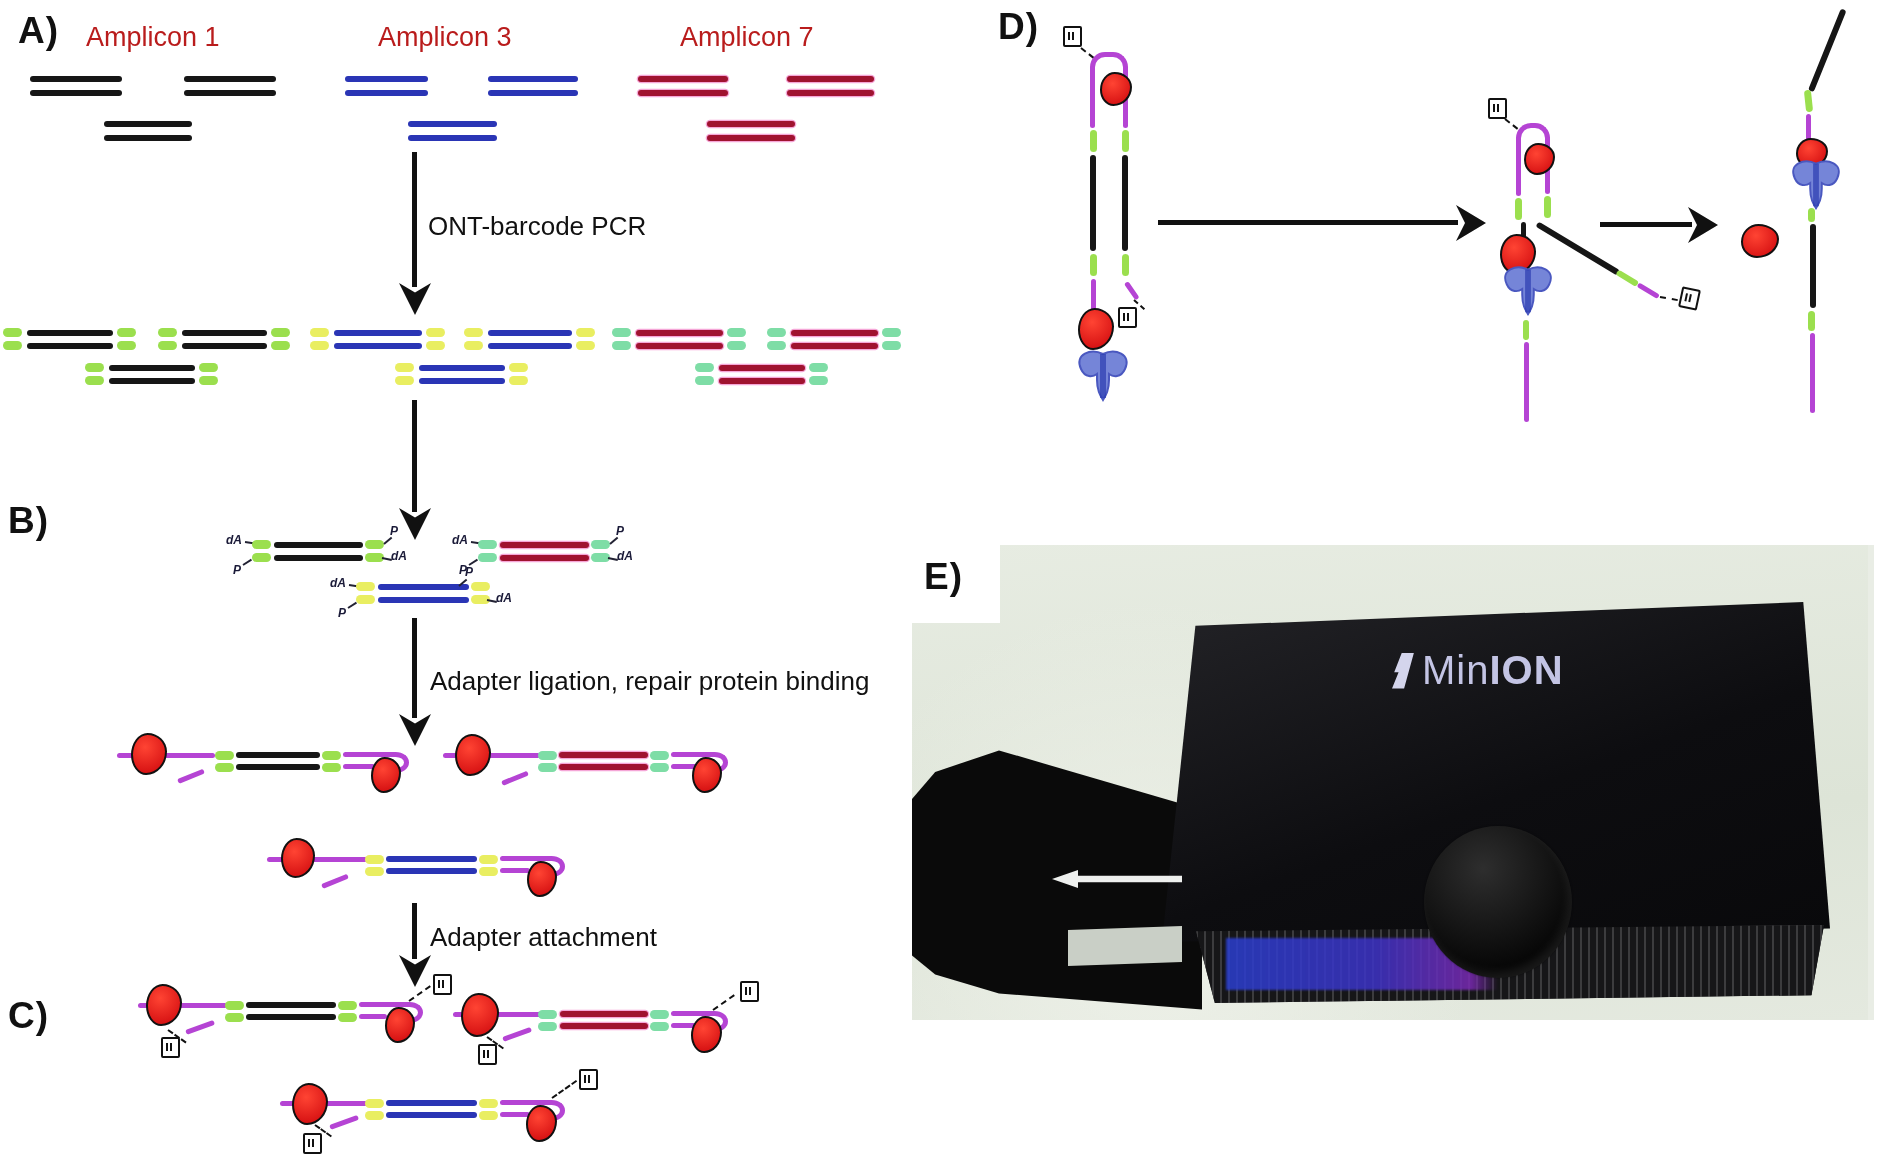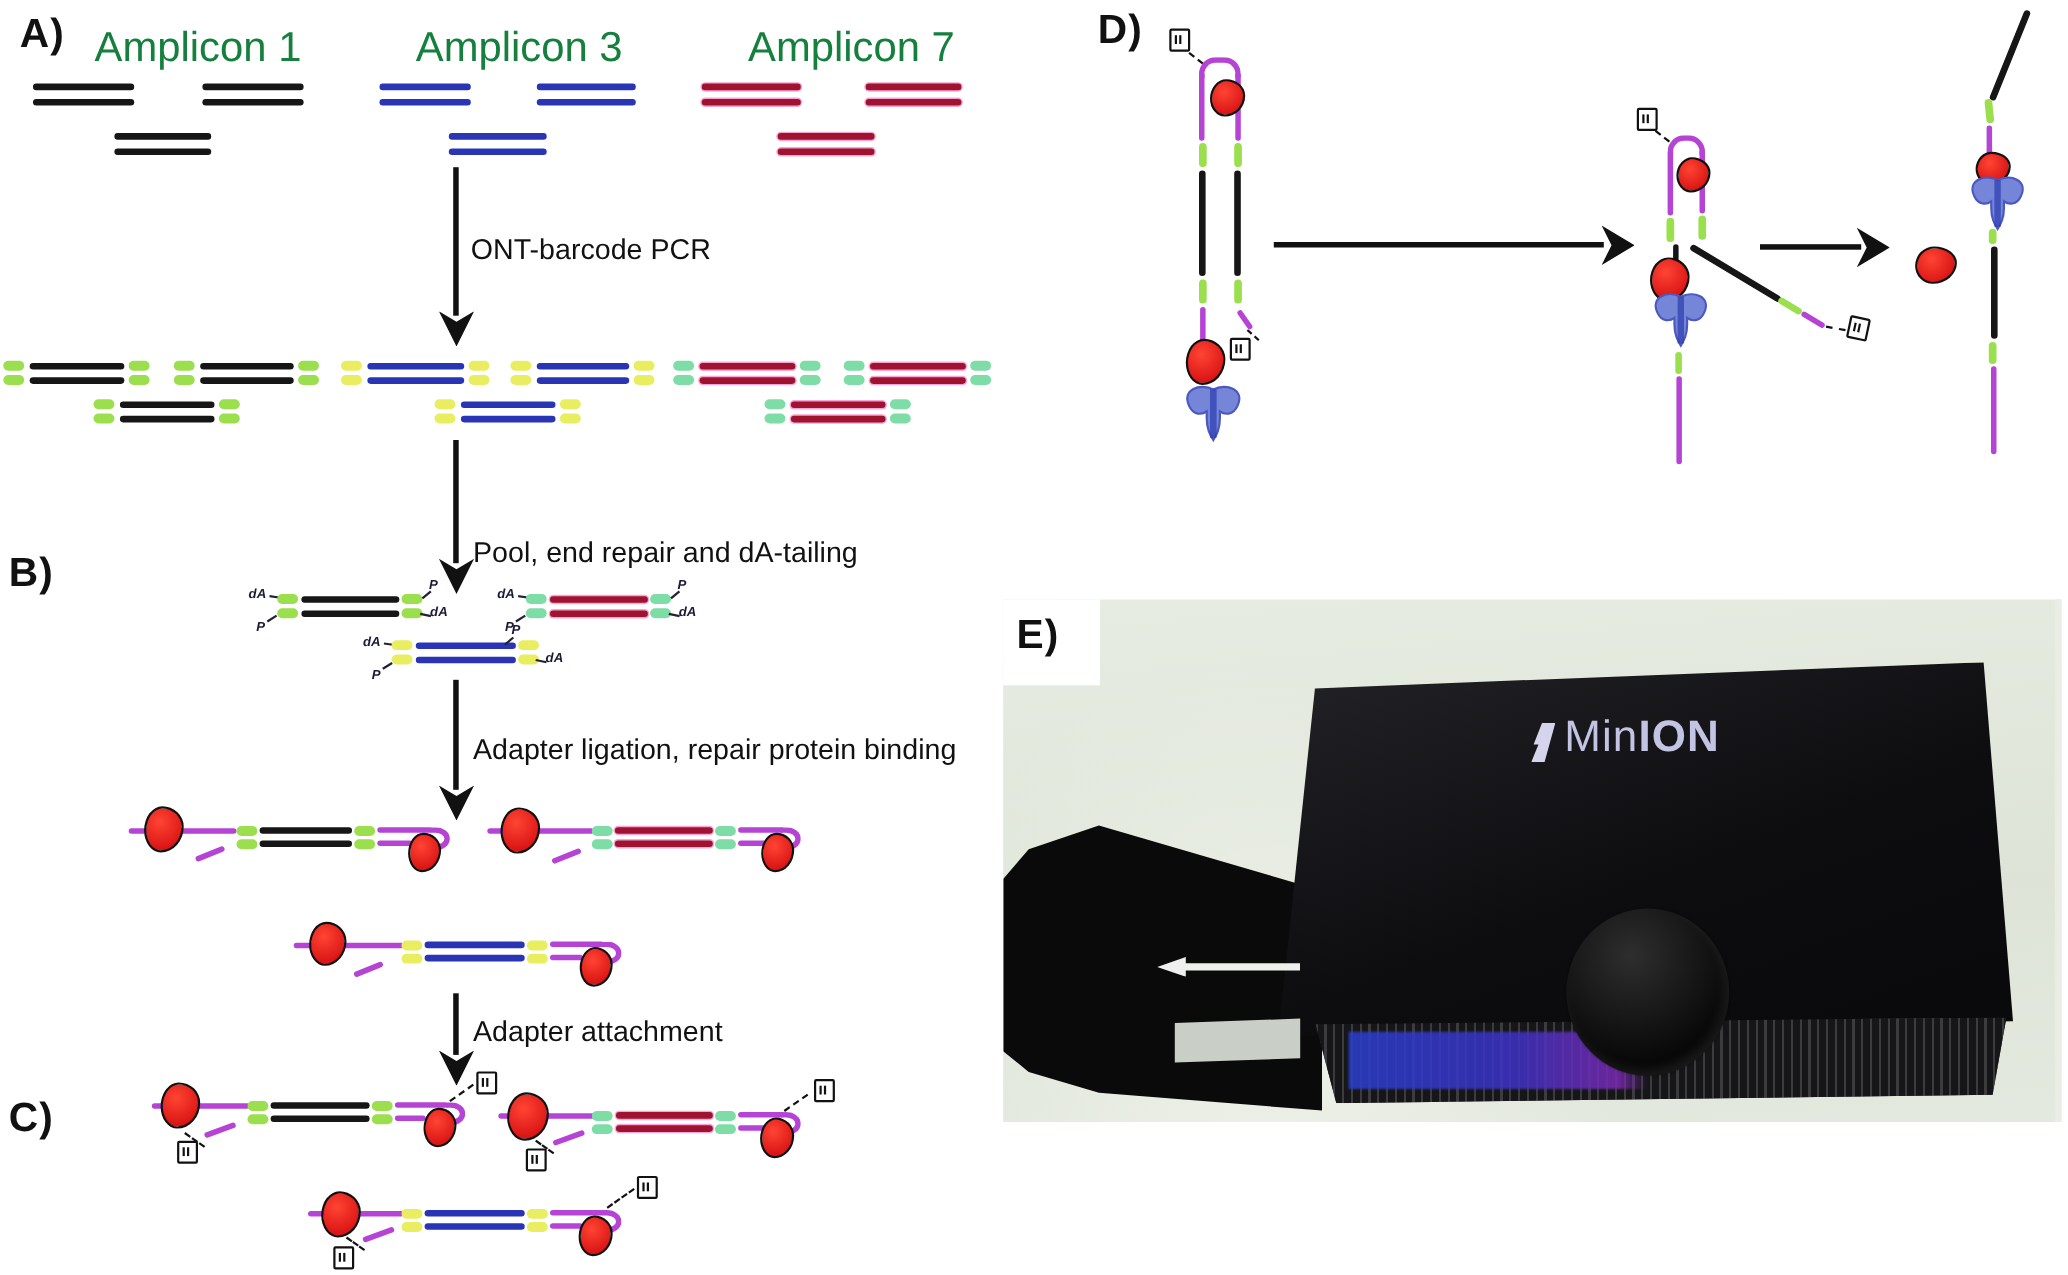--- a/index.html
+++ b/index.html
@@ -4,21 +4,21 @@
 <style>
   :root{
     --black:#161616; --blue:#2a35b5; --red:#a01330;
     --purple:#b544d4; --lime:#9bdf4e; --yellow:#e9ee61; --mint:#7edda6;
     --motor1:#ff4433; --motor2:#d91515; --pore:#7585d8;
   }
   html,body{margin:0;padding:0;background:#fff}
   #fig{position:relative;width:1880px;height:1159px;background:#fff;overflow:hidden;
        font-family:"Liberation Sans",sans-serif}
   .panel-label{position:absolute;font-weight:bold;font-size:37px;color:#111;letter-spacing:1px}
-  .amp-header{position:absolute;font-size:38px;color:#15803d}
+  .amp-header{position:absolute;font-size:27px;color:#b91c1c}
   .steplab{position:absolute;font-size:26px;color:#111;white-space:nowrap}
   .bar{position:absolute;height:6px;border-radius:3px}
   .black{background:var(--black)} .blue{background:var(--blue)}
   .redbar{background:var(--red);box-shadow:0 0 0 1.3px rgba(236,92,182,.55)}
   .cap{position:absolute;width:19px;height:9px;border-radius:5px}
   .lime{background:var(--lime)} .yel{background:var(--yellow)} .mint{background:var(--mint)}
   .pline{position:absolute;height:5px;border-radius:3px;background:var(--purple)}
   .pvline{position:absolute;width:5px;border-radius:3px;background:var(--purple)}
   .vbar{position:absolute;width:6px;border-radius:3px;background:var(--black)}
   .vcap{position:absolute;width:7px;border-radius:4px;background:var(--lime)}
@@ -58,21 +58,21 @@
       filter:blur(1px)}
   #cable{position:absolute;left:912px;top:745px;width:290px;height:270px;background:#0a0a0a;
       clip-path:polygon(0 20%,8% 10%,30% 2%,100% 24%,100% 98%,30% 92%,8% 85%,0 78%)}
   #cable-arrow{position:absolute;left:1052px;top:870px;width:130px;height:18px;background:#eef0ee;
       clip-path:polygon(0 50%,20% 0,20% 32%,100% 32%,100% 68%,20% 68%,20% 100%)}
   #cable-slot{position:absolute;left:1068px;top:928px;width:114px;height:36px;background:#c9cfc6;
       transform:skewY(-2deg)}
   #coin{position:absolute;left:1424px;top:826px;width:148px;height:152px;border-radius:50%;
       background:radial-gradient(circle at 40% 28%,#2e2e2e,#060606 72%);
       box-shadow:inset -4px -6px 10px rgba(255,255,255,.08),0 0 2px rgba(0,0,0,.5)}
-  #logo{position:absolute;left:1392px;top:648px;display:flex;align-items:flex-end;gap:8px}
+  #logo{position:absolute;left:1392px;top:648px;display:flex;align-items:center;gap:8px}
   #logo .glyph{width:22px;height:36px;background:#d4d5ec;
       clip-path:polygon(45% 0,100% 0,55% 100%,0 100%,30% 55%,10% 55%)}
   #logo .txt{font-size:40px;color:#c3c4e4;letter-spacing:1px}
   #logo .txt b{font-weight:bold}
   .pore-svg{position:absolute}
 </style>
 </head>
 <body>
 
 <div id="fig">
@@ -166,21 +166,20 @@
     <div class="cap mint" style="left:695px;top:363px"></div>
       <div class="bar redbar" style="left:719px;top:365px;width:86px"></div>
       <div class="cap mint" style="left:809px;top:363px"></div>
     <div class="cap mint" style="left:695px;top:376px"></div>
       <div class="bar redbar" style="left:719px;top:378px;width:86px"></div>
       <div class="cap mint" style="left:809px;top:376px"></div>
   </div>
 
   <div class="shaft-v" style="left:412px;top:400px;height:112px"></div>
   <div class="head-down" style="left:399px;top:508px"></div>
-  <div class="steplab" style="left:430px;top:487px">Pool, end repair and dA-tailing</div>
 
   <div class="panel-label" style="left:8px;top:500px">B)</div>
 
   <div>
     <div class="endlab" style="left:226px;top:533px">dA</div>
     <div class="tick" style="left:245px;top:541px;transform:rotate(8deg)"></div>
     <div class="cap lime" style="left:252px;top:540px"></div>
       <div class="bar black" style="left:274px;top:542px;width:89px"></div>
       <div class="cap lime" style="left:365px;top:540px"></div>
     <div class="cap lime" style="left:252px;top:553px"></div>

